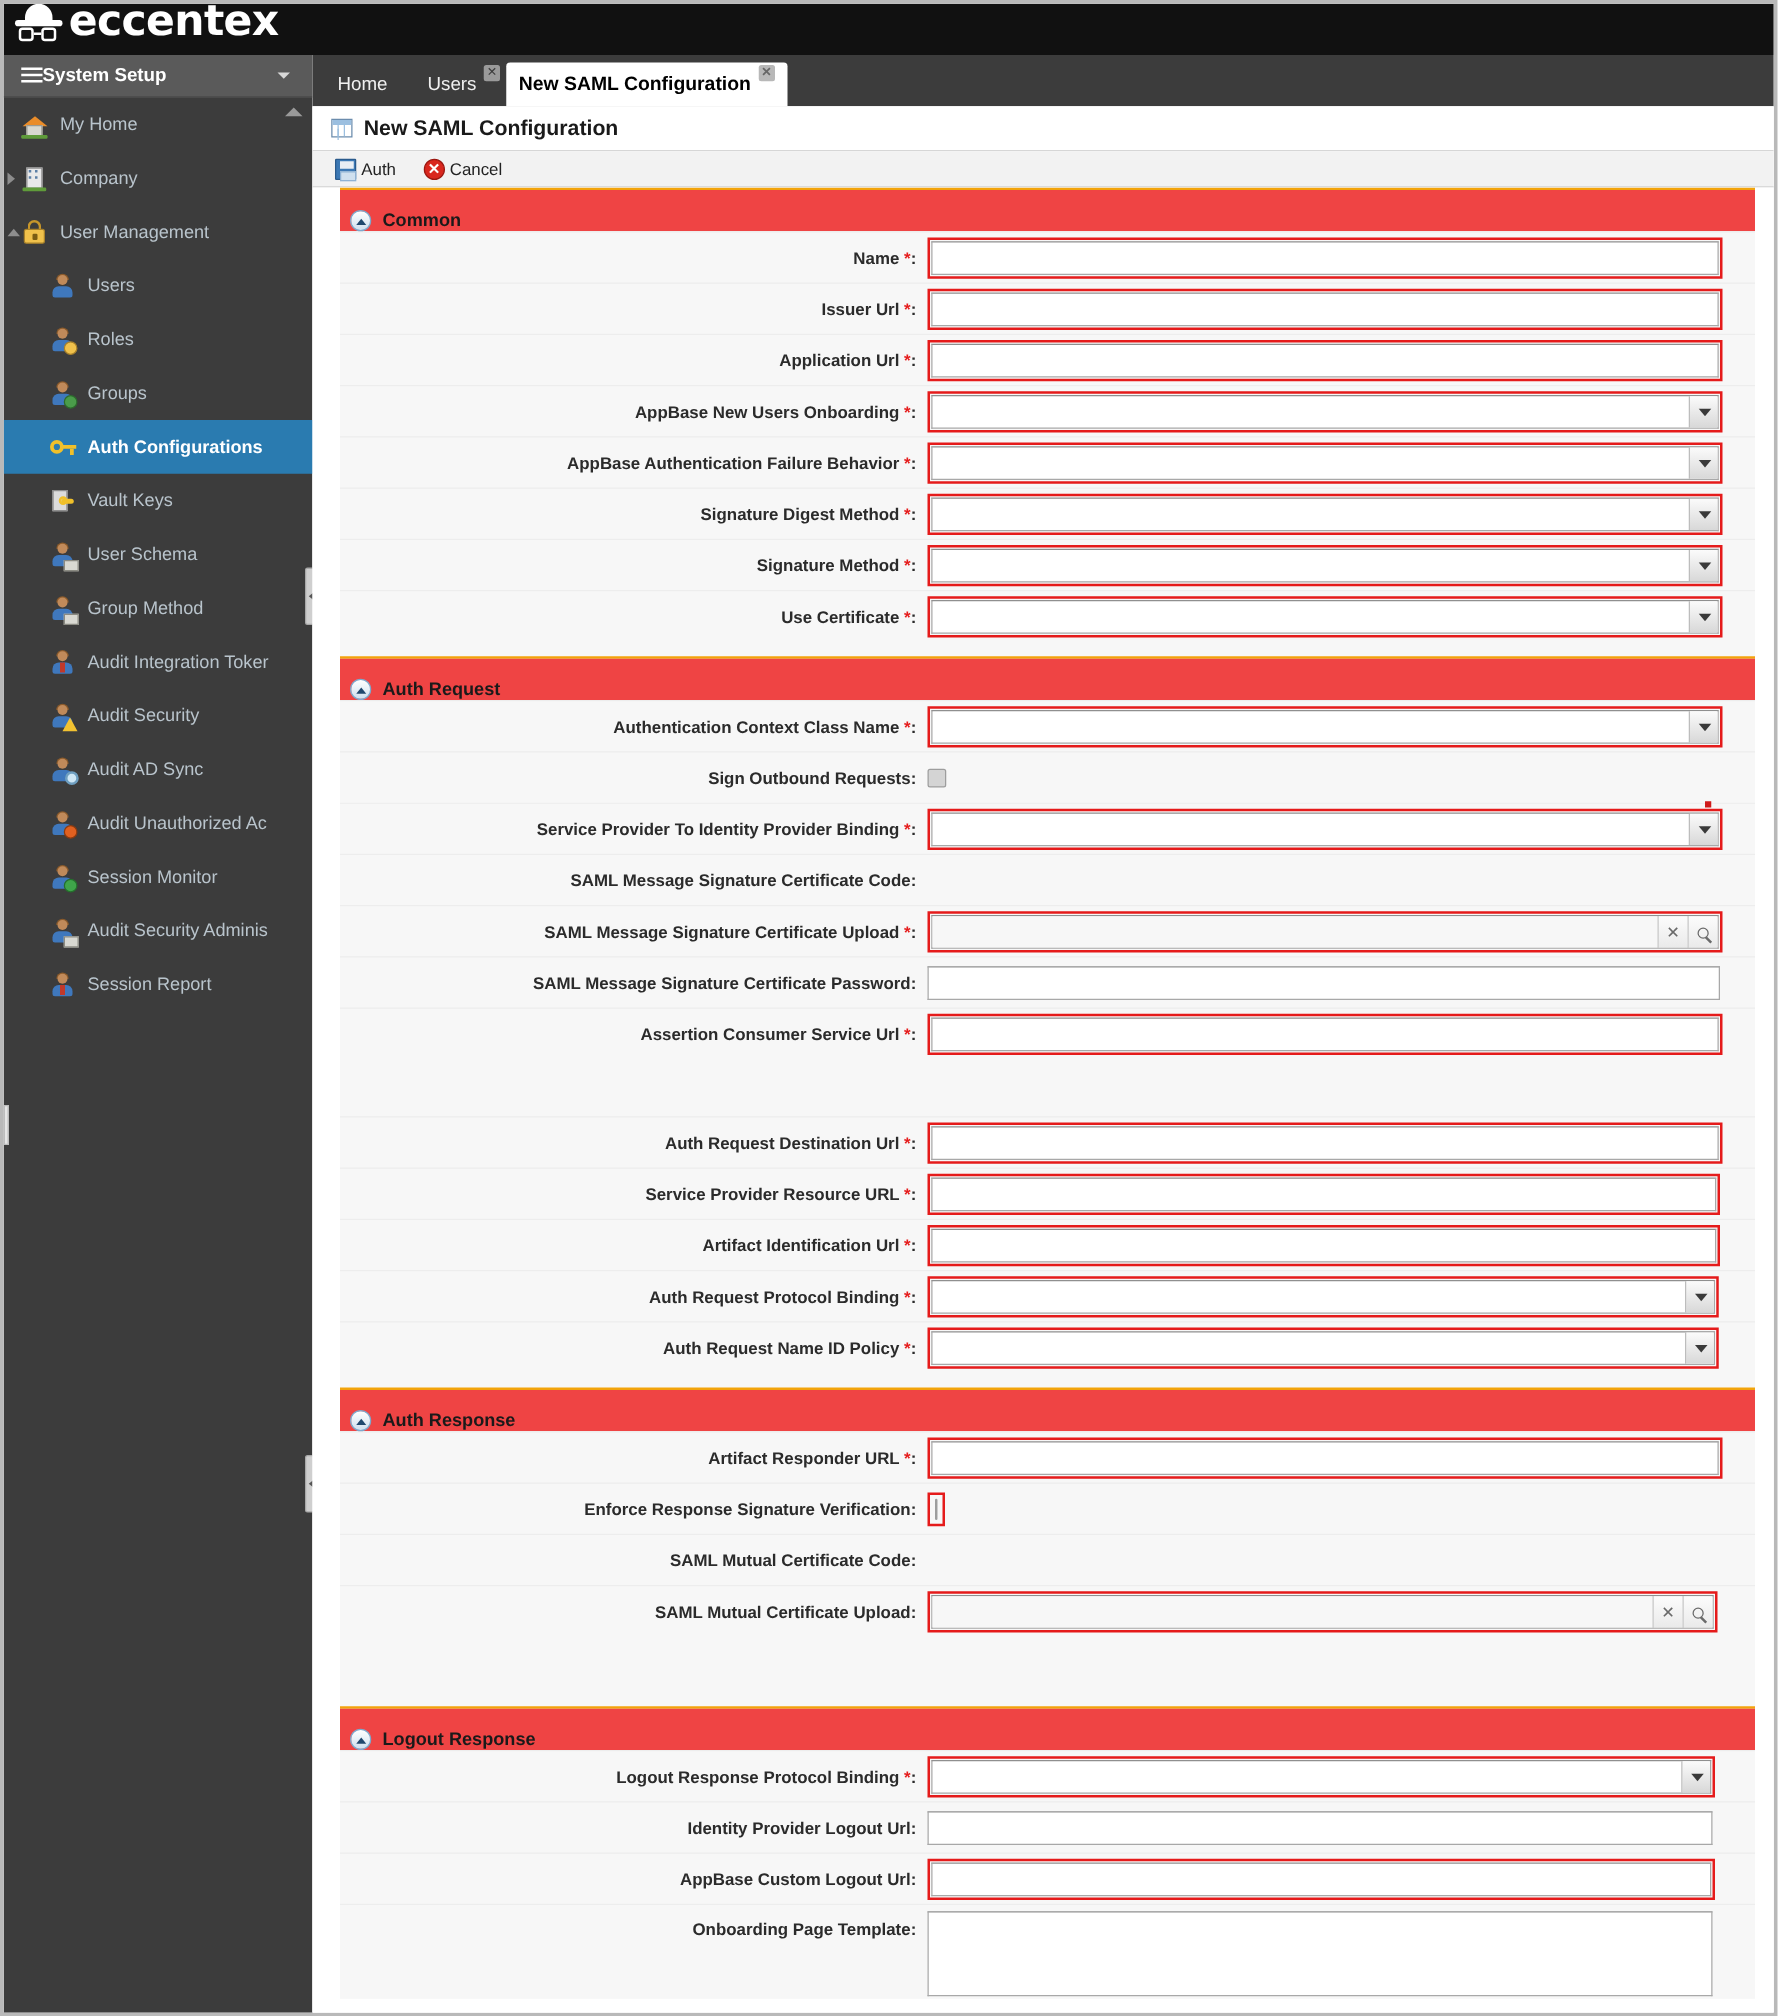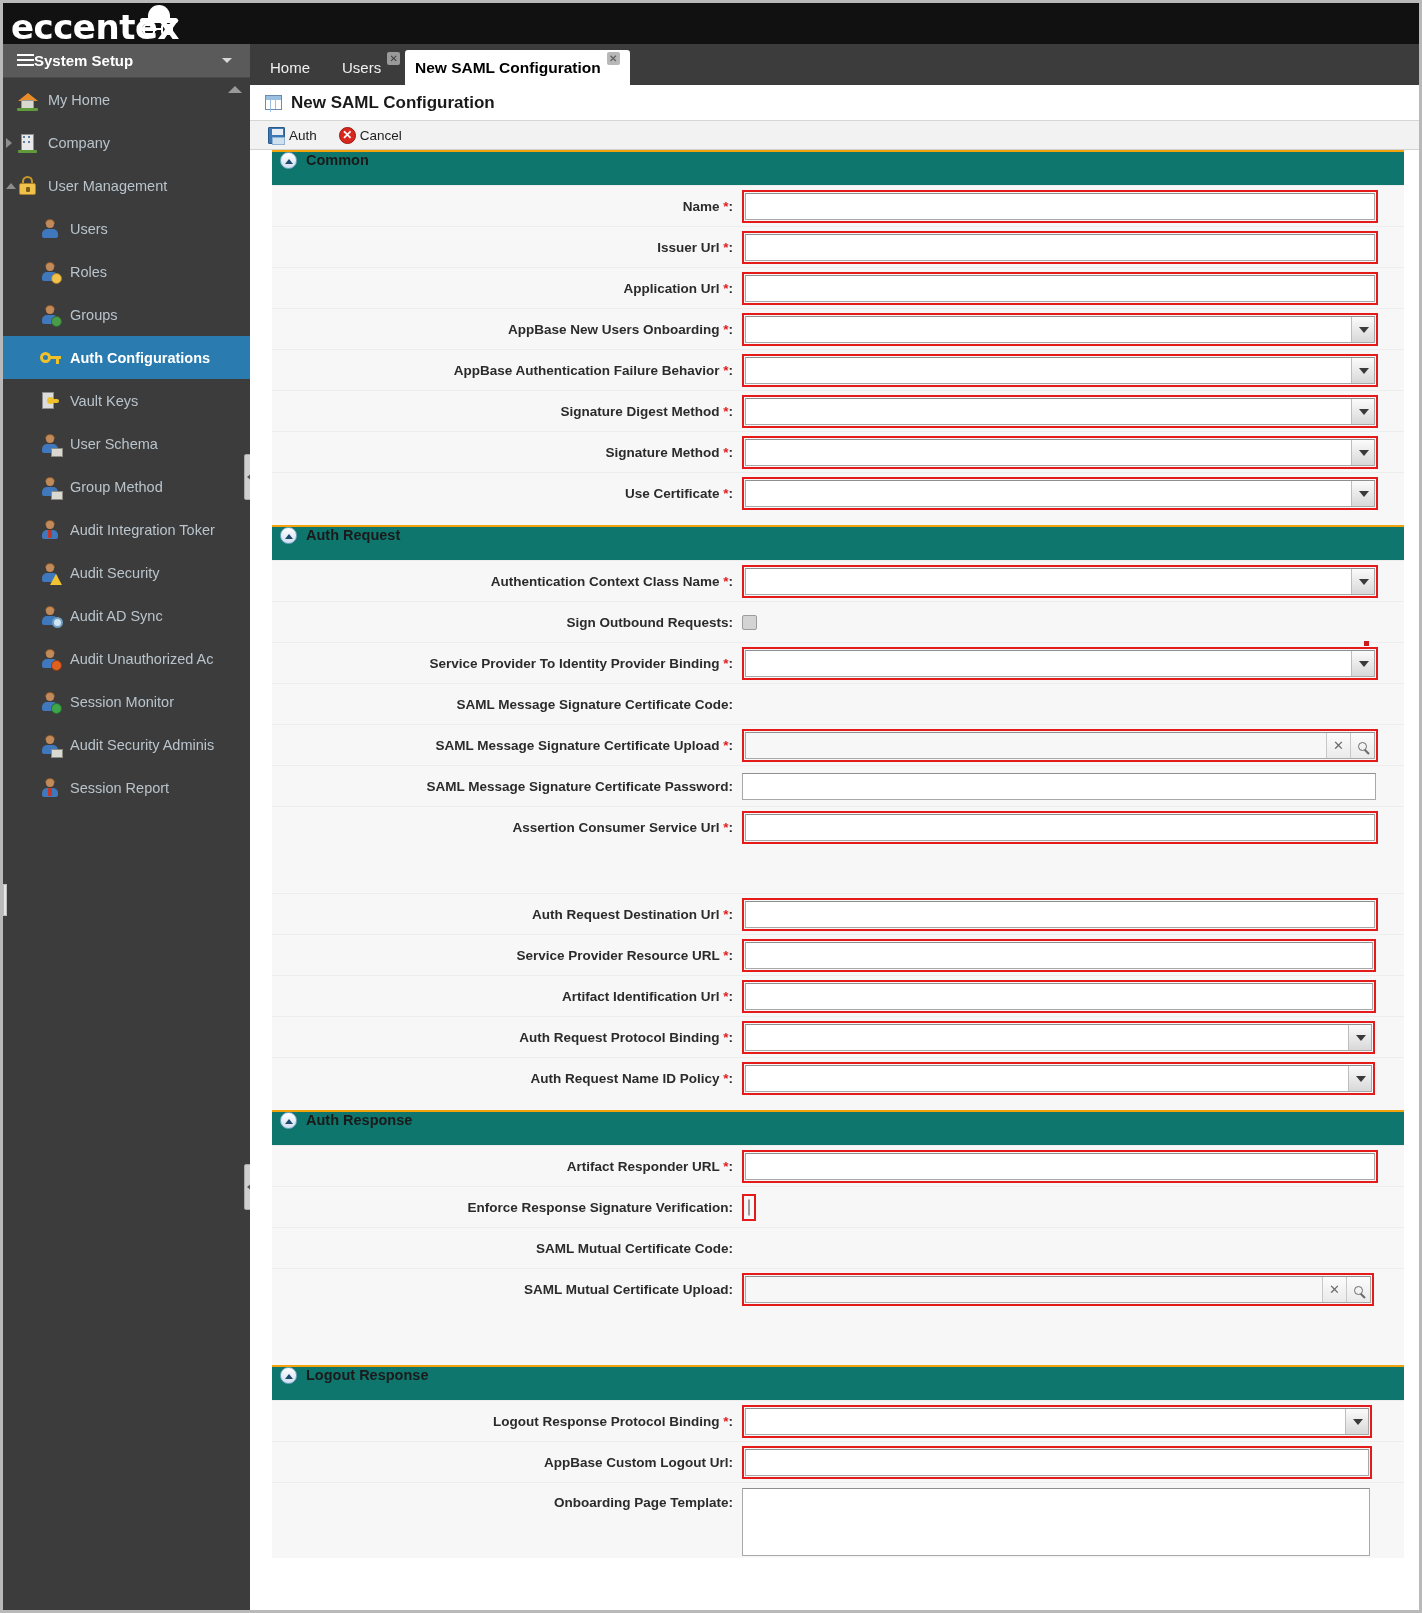--- a/index.html
+++ b/index.html
@@ -20,21 +20,21 @@
     overflow:hidden;
   }
 
   
   .brandbar {
     position:absolute; left:0; top:0; width:1416px; height:41px;
     background:#111111;
   }
   .brand-logo {
     position:absolute; left:8px; top:0px; height:29px;
-    display:flex; align-items:flex-end; gap:4px;flex-direction:column;
+    display:flex; align-items:center; gap:4px;
   }
   .brand-mark { position:relative; width:40px; height:34px; }
   .hat-dome {
     position:absolute; left:9px; top:2px; width:22px; height:15px;
     background:#fff; border-radius:11px 11px 2px 2px;
   }
   .hat-brim {
     position:absolute; left:1px; top:15px; width:38px; height:5px;
     background:#fff; border-radius:3px;
   }
@@ -225,22 +225,22 @@
     background:#ffffff; overflow:hidden;
   }
   .section {
     position:relative;
     border-top:2px solid #f2a30b;
     margin:0 15px 0 22px;
     padding-top:0;
     background:#f7f7f7;
   }
   .section-head {
-    height:33px; display:flex; align-items:flex-start; padding-left:8px;
-    background:#0f766e;
+    height:33px; display:flex; align-items:flex-end; padding-left:8px;
+    background:#ef4444;
   }
   .collapse-ico {
     width:17px; height:17px; border-radius:50%;
     background:linear-gradient(#ffffff,#cfe0ef);
     border:1px solid #7fa8cc; position:relative; margin-right:9px;
   }
   .collapse-ico::after {
     content:""; position:absolute; left:4px; top:6px; width:0;height:0;
     border-left:4px solid transparent;border-right:4px solid transparent;
     border-bottom:5px solid #20486e;
@@ -816,20 +816,26 @@
           <div class="ctl" style="padding-right:32px">
               <div class="err-wrap">
                 <div class="sel">
                   <div class="face"></div>
                   <div class="arrow"></div>
                 </div>
               </div>
             </div>
         </div>
         <div class="row">
+          <div class="lbl"><span>Identity Provider Logout Url</span>:</div>
+          <div class="ctl" style="padding-right:34px">
+              <input class="inp" value="" style="">
+            </div>
+        </div>
+        <div class="row">
           <div class="lbl"><span>AppBase Custom Logout Url</span>:</div>
           <div class="ctl" style="padding-right:32px">
               <div class="err-wrap">
                 <input class="inp" value="" style="">
               </div>
             </div>
         </div>
         <div class="row" style="align-items:flex-start;min-height:76px">
           <div class="lbl" style="padding-top:12px"><span>Onboarding Page Template</span>:</div>
           <div class="ctl" style="padding-right:34px;padding-top:5px">

